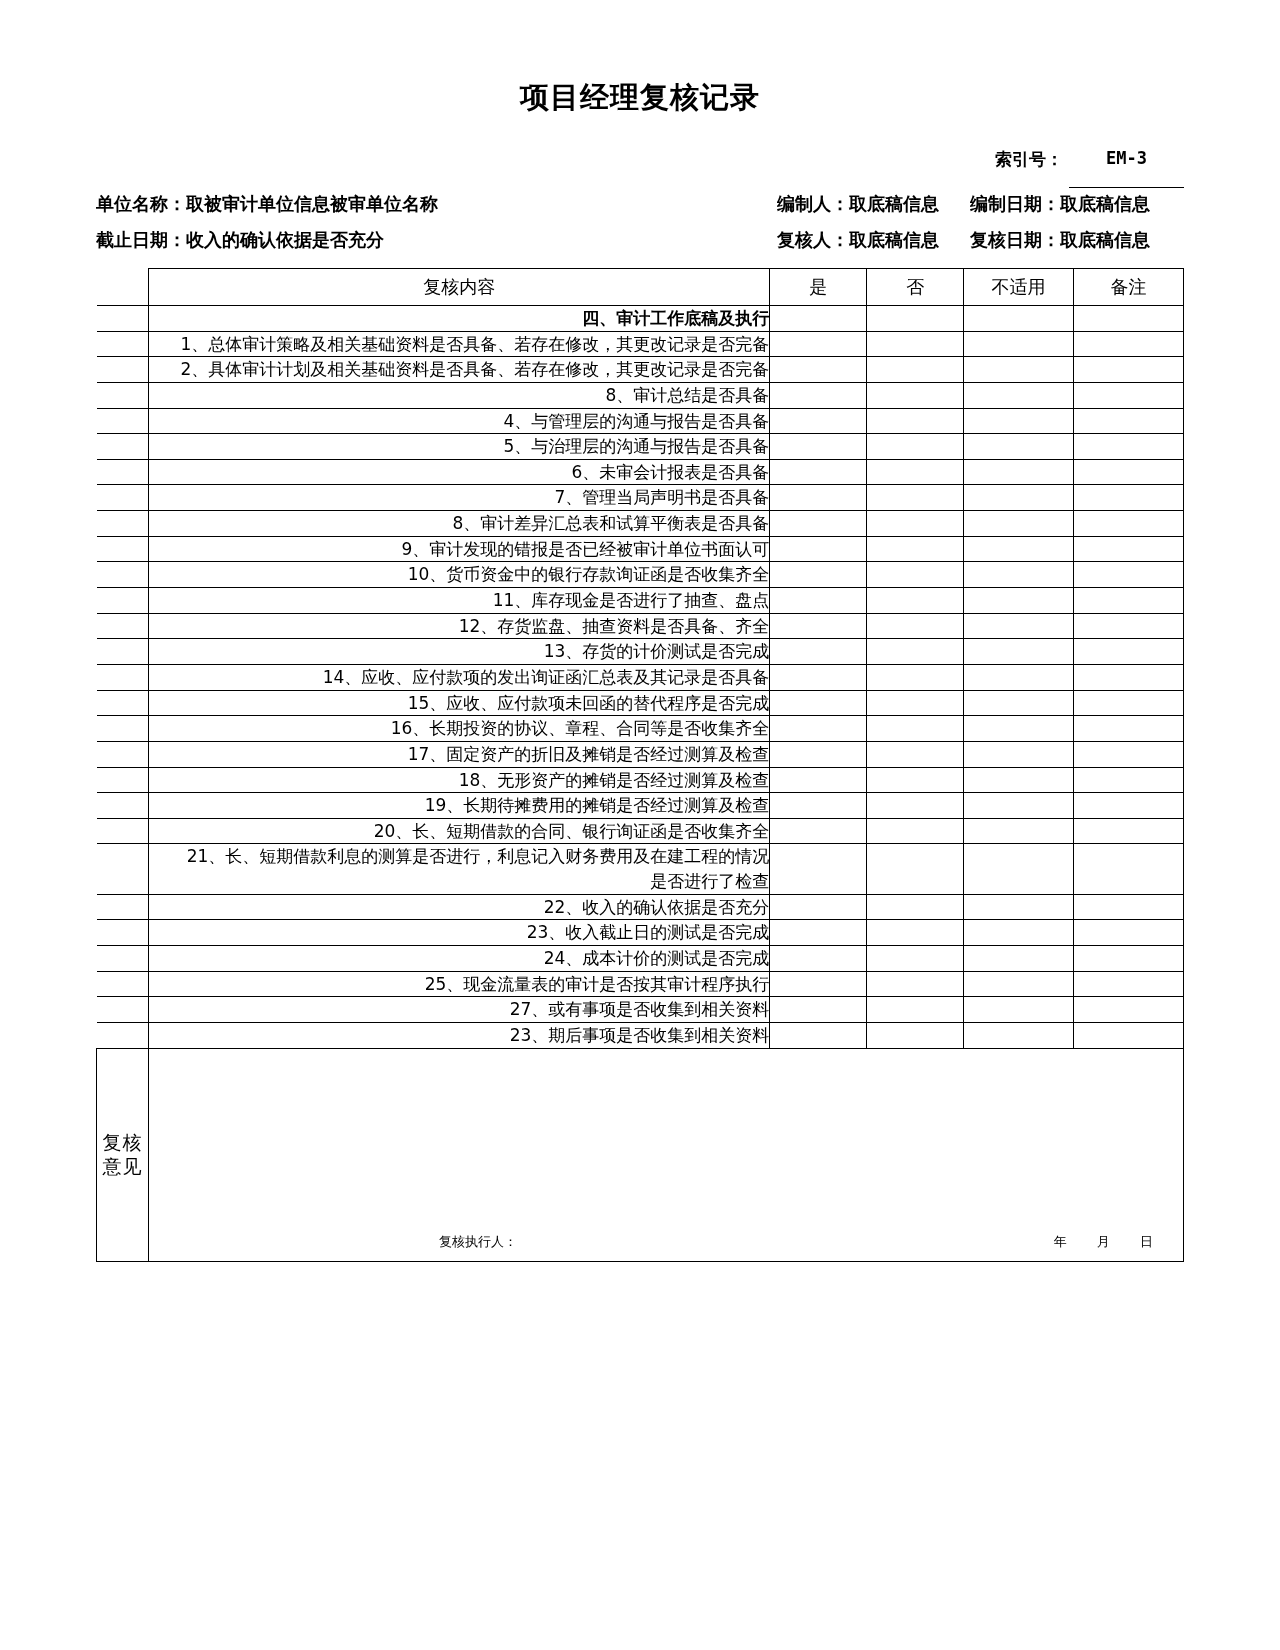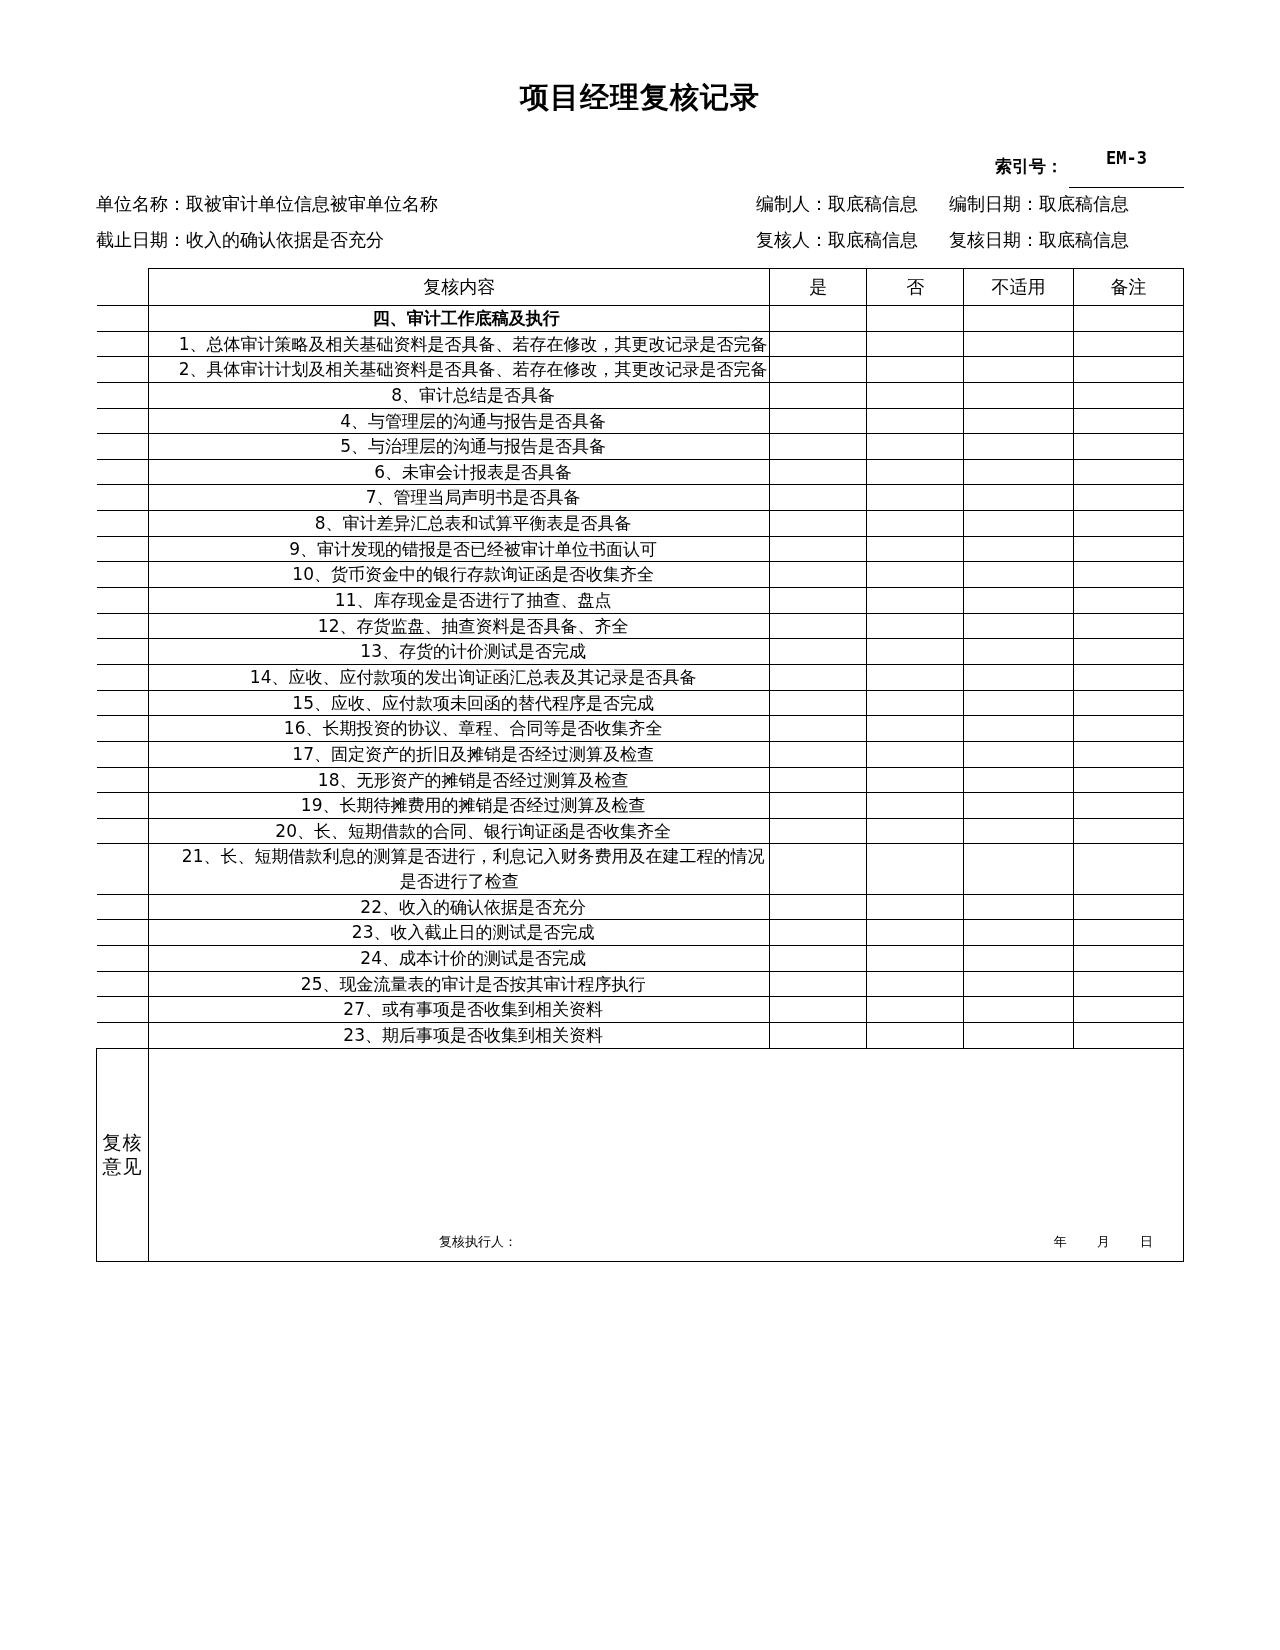--- a/index.html
+++ b/index.html
@@ -27,21 +27,21 @@
     font-weight: bold;
     letter-spacing: 1px;
     margin: 0;
     padding-top: 78px;
   }
   .index-row {
     position: absolute;
     top: 148px;
     right: 96px;
     display: flex;
-    align-items: center;
+    align-items: flex-start;
     font-family: "DejaVu Sans", sans-serif;
     font-size: 17px;
     font-weight: bold;
   }
   .index-label {
     padding-right: 6px;
     padding-bottom: 3px;
   }
   .index-value {
     border-bottom: 1.5px solid #000;
@@ -52,34 +52,36 @@
     font-size: 17px;
   }
 
   .meta {
     position: absolute;
     top: 192px;
     left: 96px;
     right: 96px;
     font-size: 18px;
     font-family: "DejaVu Sans", sans-serif;
+    font-weight: bold;
   }
   .meta-line {
     display: flex;
     align-items: baseline;
     height: 36px;
     white-space: nowrap;
   }
   .meta-left {
     width: 660px;
     overflow: hidden;
   }
   .meta-right {
     display: flex;
     flex: 1;
+    justify-content: center;
   }
   .meta-cell {
     width: 193px;
     overflow: hidden;
     white-space: nowrap;
   }
   .meta-cell.wide { width: 193px; }
 
   table.main {
     position: absolute;
@@ -102,21 +104,21 @@
 
   thead th {
     height: 36px;
     font-weight: normal;
     font-size: 18px;
     text-align: center;
   }
   td.content {
     padding: 6px 10px 6px 14px;
     line-height: 1.45;
-    text-align: center;
+    text-align: right;
   }
   td.content.section {
     font-weight: bold;
     padding-left: 14px;
   }
   td.content.indent {
     text-indent: 28px;
   }
   td.blank { }
 

